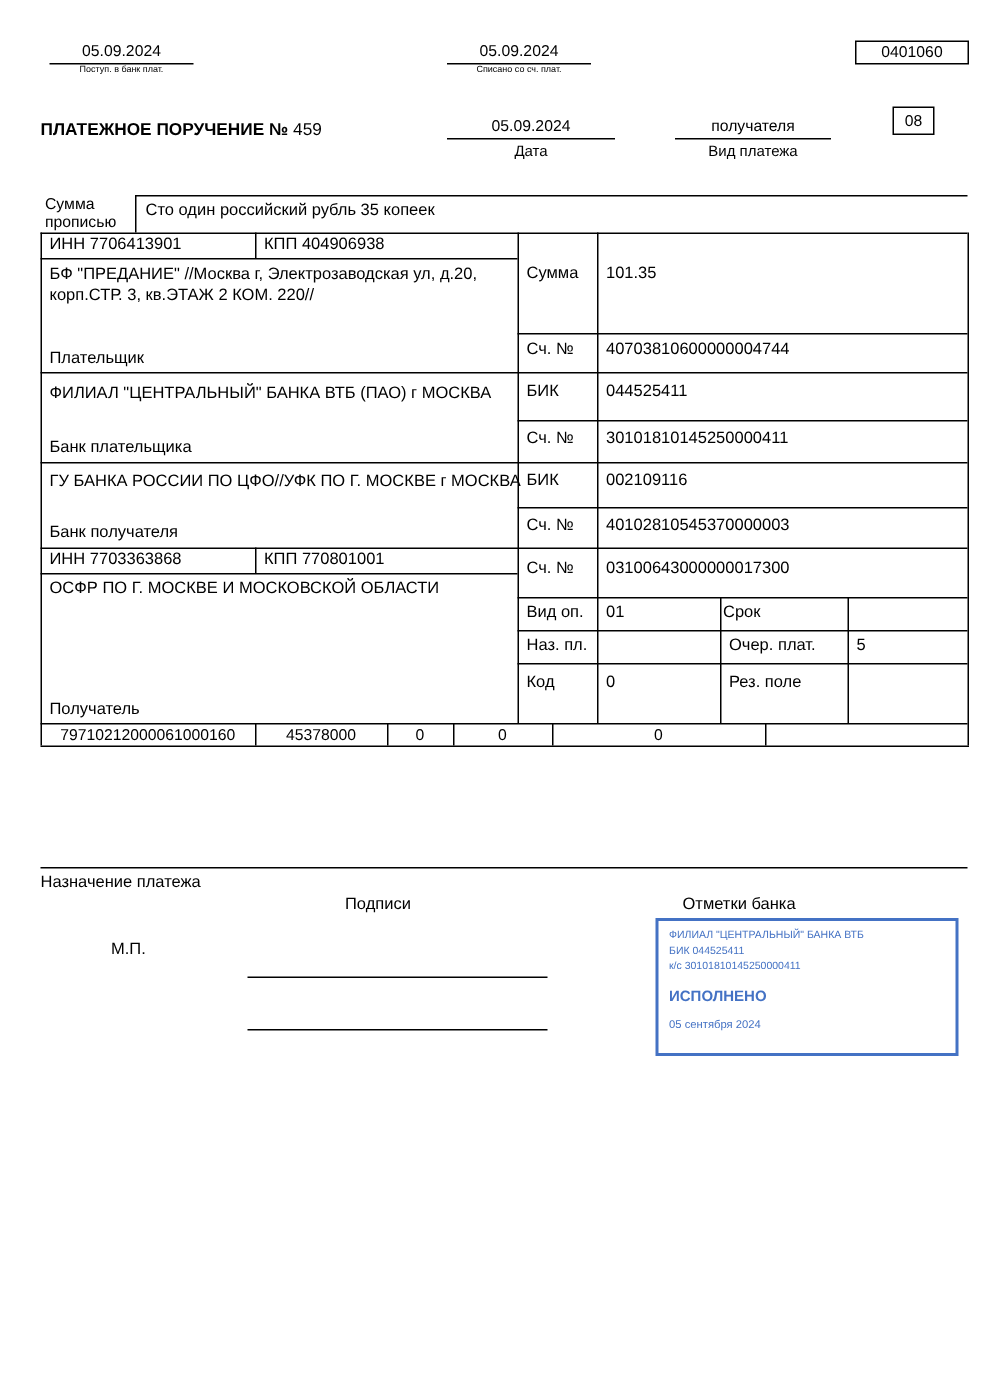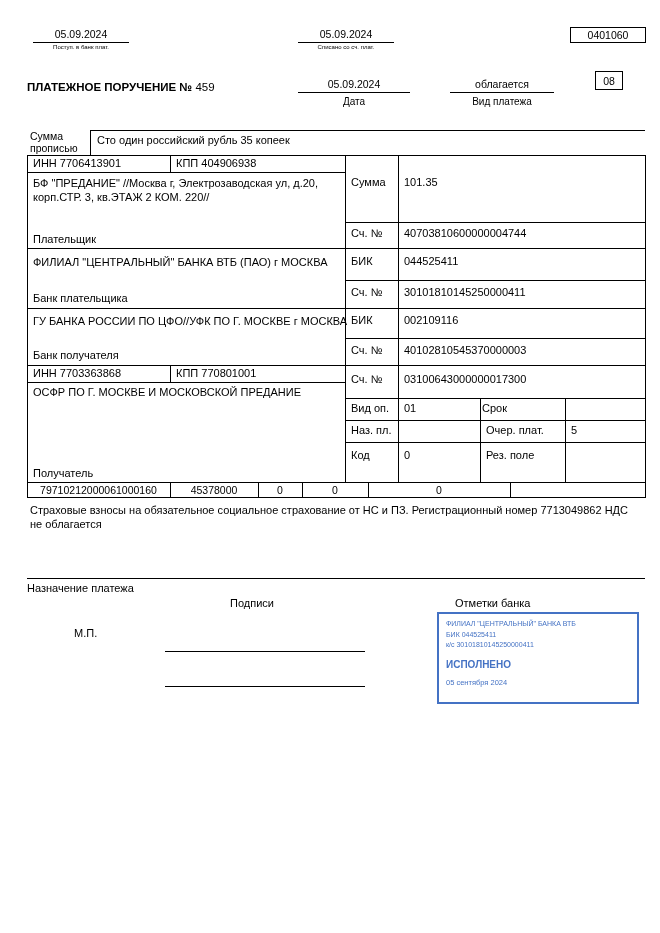--- a/index.html
+++ b/index.html
@@ -45,21 +45,21 @@
 
   <div class="t" style="left:27px;top:80px;font-size:11.5px">
     <span class="b">ПЛАТЕЖНОЕ ПОРУЧЕНИЕ №</span>
     <span>459</span>
   </div>
   <div class="datecell" style="left:298px;top:78px;width:112px">
     <div class="dateval">05.09.2024</div>
     <div class="datecap10">Дата</div>
   </div>
   <div class="datecell" style="left:450px;top:78px;width:104px">
-    <div class="dateval">облагается</div>
+    <div class="dateval">получателя</div>
     <div class="datecap10">Вид платежа</div>
   </div>
   <div class="codebox" style="left:595px;top:71px;width:28px;height:19px">08</div>
 
   <div class="t wrap" style="left:30px;top:130px;width:56px;font-size:10.5px;line-height:1.15">Сумма прописью</div>
   <div class="t" style="left:97px;top:134px">Сто один российский рубль 35 копеек</div>
   <div class="hline" style="top:130px;left:90px;width:555px"></div>
   <div class="vline" style="left:90px;top:130px;height:25px"></div>
 
   <div class="hline" style="top:155px;left:27px;width:618px"></div>
@@ -109,21 +109,21 @@
 
   <div class="t" style="left:33px;top:315px">ГУ БАНКА РОССИИ ПО ЦФО//УФК ПО Г. МОСКВЕ г МОСКВА</div>
   <div class="t" style="left:33px;top:349px">Банк получателя</div>
   <div class="t" style="left:351px;top:314px">БИК</div>
   <div class="t" style="left:404px;top:314px">002109116</div>
   <div class="t" style="left:351px;top:344px">Сч. №</div>
   <div class="t" style="left:404px;top:344px">40102810545370000003</div>
 
   <div class="t" style="left:33px;top:367px">ИНН 7703363868</div>
   <div class="t" style="left:176px;top:367px">КПП 770801001</div>
-  <div class="t" style="left:33px;top:386px">ОСФР ПО Г. МОСКВЕ И МОСКОВСКОЙ ПРЕДАНИЕ</div>
+  <div class="t" style="left:33px;top:386px">ОСФР ПО Г. МОСКВЕ И МОСКОВСКОЙ ОБЛАСТИ</div>
   <div class="t" style="left:33px;top:467px">Получатель</div>
   <div class="t" style="left:351px;top:373px">Сч. №</div>
   <div class="t" style="left:404px;top:373px">03100643000000017300</div>
 
   <div class="t" style="left:351px;top:402px">Вид оп.</div>
   <div class="t" style="left:404px;top:402px">01</div>
   <div class="t" style="left:482px;top:402px">Срок</div>
   <div class="t" style="left:571px;top:402px"></div>
   <div class="t" style="left:351px;top:424px">Наз. пл.</div>
   <div class="t" style="left:404px;top:424px"></div>
@@ -134,21 +134,20 @@
   <div class="t" style="left:486px;top:449px">Рез. поле</div>
   <div class="t" style="left:571px;top:449px"></div>
 
   <div class="taxcell" style="left:27px;top:484px;width:143px">79710212000061000160</div>
   <div class="taxcell" style="left:170px;top:484px;width:88px">45378000</div>
   <div class="taxcell" style="left:258px;top:484px;width:44px">0</div>
   <div class="taxcell" style="left:302px;top:484px;width:66px">0</div>
   <div class="taxcell" style="left:368px;top:484px;width:142px">0</div>
   <div class="taxcell" style="left:510px;top:484px;width:135px"></div>
 
-  <div class="t wrap" style="left:30px;top:503px;width:608px;line-height:1.3">Страховые взносы на обязательное социальное страхование от НС и ПЗ. Регистрационный номер 7713049862 НДС не облагается</div>
   <div class="hline" style="top:578px;left:27px;width:618px"></div>
   <div class="t" style="left:27px;top:582px">Назначение платежа</div>
 
   <div class="t ctr" style="left:230px;top:597px;width:85px">Подписи</div>
   <div class="t ctr" style="left:455px;top:597px;width:130px">Отметки банка</div>
   <div class="t" style="left:74px;top:627px">М.П.</div>
   <div class="hline" style="top:651px;left:165px;width:200px"></div>
   <div class="hline" style="top:686px;left:165px;width:200px"></div>
 
   <div class="stamp">

